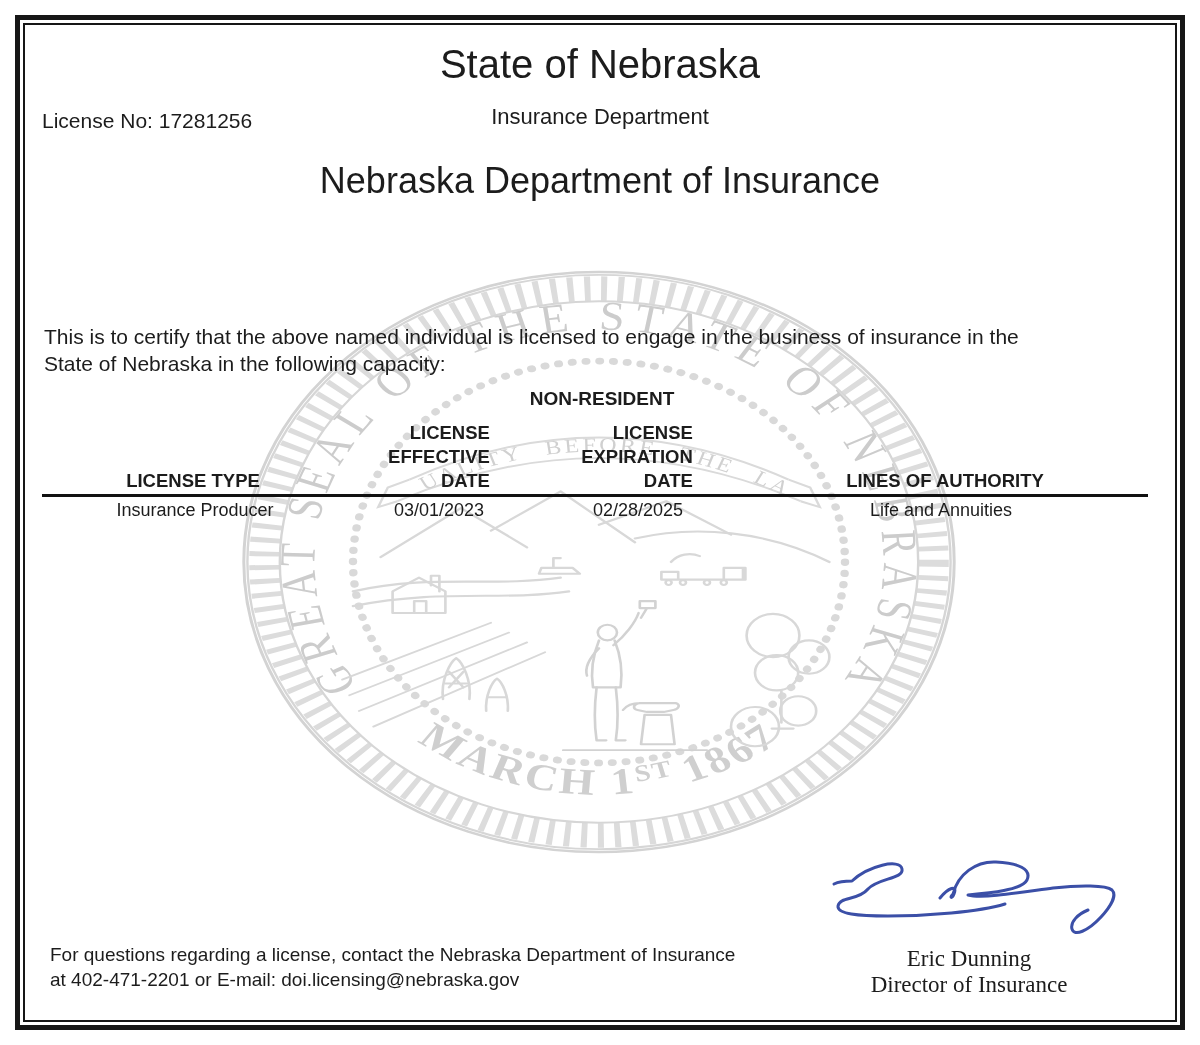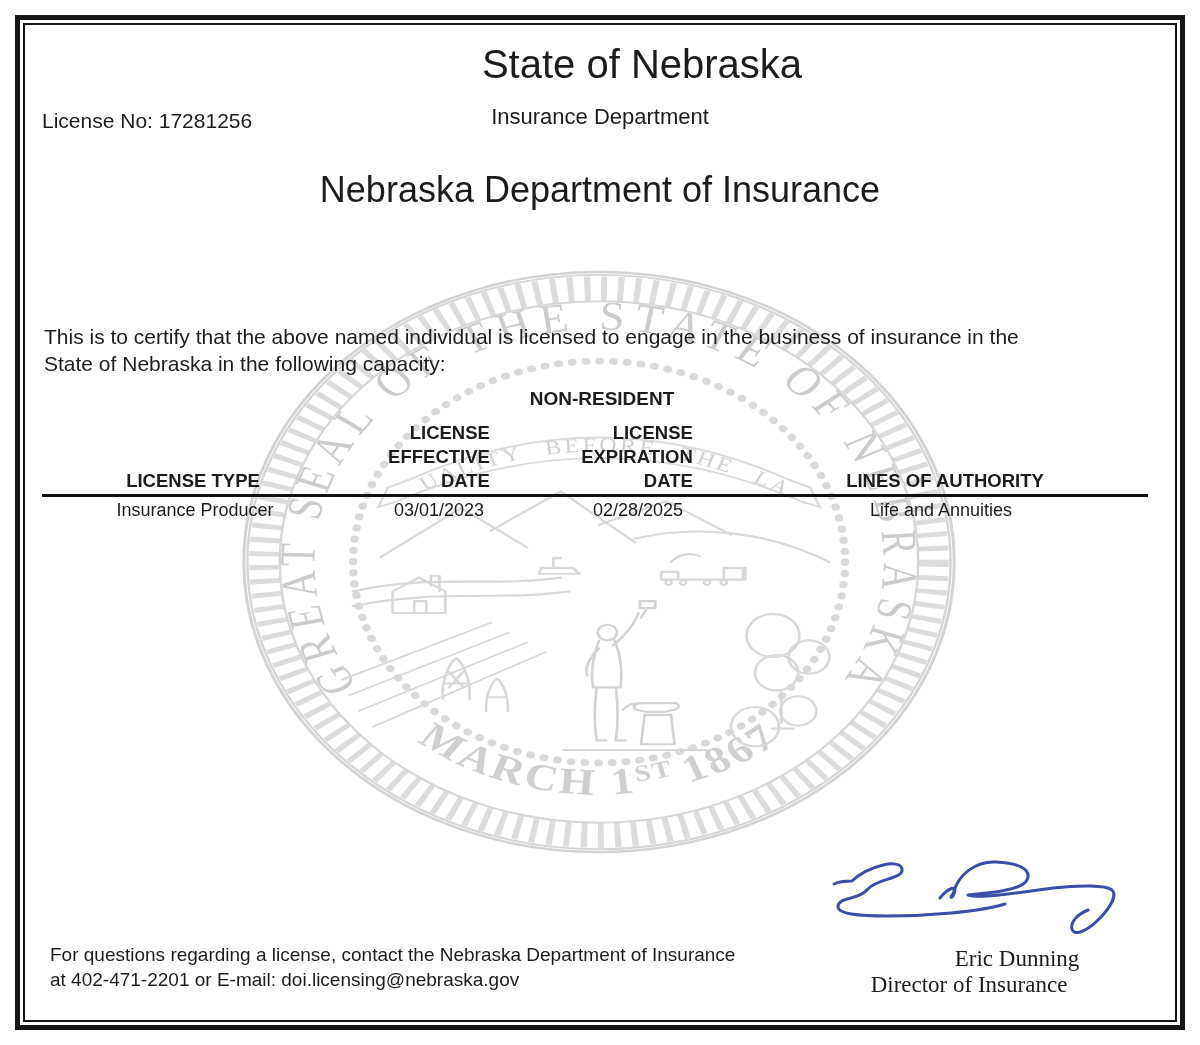--- a/index.html
+++ b/index.html
@@ -5,35 +5,35 @@
   html,body{margin:0;padding:0;background:#fff;}
   .page{position:relative;width:1200px;height:1045px;background:#ffffff;overflow:hidden;
         font-family:"Liberation Sans","DejaVu Sans",sans-serif;color:#1c1c1c;}
   .frame-outer{position:absolute;left:15px;top:15px;right:15px;bottom:15px;
                border:5px solid #161616;z-index:5;pointer-events:none;}
   .frame-inner{position:absolute;left:3px;top:3px;right:3px;bottom:3px;
                border:2px solid #161616;}
   .seal{position:absolute;left:239px;top:268px;width:720px;height:588px;z-index:1;}
   .txt{position:absolute;z-index:3;white-space:nowrap;}
   .center{transform:translateX(-50%);text-align:center;}
-  .t1{left:600px;top:42px;font-size:40px;margin-left:42px;}
+  .t1{left:600px;top:42px;font-size:40px;}
   .t2{left:600px;top:104px;font-size:22px;}
-  .t3{left:600px;top:160px;font-size:36px;margin-top:9px;}
+  .t3{left:600px;top:160px;font-size:36px;}
   .licno{left:42px;top:109px;font-size:21px;}
   .name{left:600px;top:231px;font-size:33px;font-weight:700;font-style:italic;letter-spacing:.5px;}
   .para{left:44px;font-size:21px;text-align:center;}
   .nonres{left:602px;top:388px;font-size:19px;font-weight:700;}
   .col-h{z-index:3;position:absolute;bottom:0;transform:translateX(-50%);
          text-align:right;font-size:18.5px;font-weight:700;line-height:24px;white-space:nowrap;}
   .head-band{position:absolute;left:0;top:421px;width:1200px;height:72px;z-index:3;}
   .rule{position:absolute;left:42px;top:494px;width:1106px;height:3px;background:#111;z-index:3;}
   .col-v{z-index:3;transform:translateX(-50%);text-align:center;font-size:18px;top:500px;}
   .footer{left:50px;font-size:19px;line-height:25px;}
   .sig-svg{position:absolute;left:818px;top:854px;width:326px;height:104px;z-index:4;}
-  .sig-name{left:969px;top:945px;font-size:23px;font-family:"Liberation Serif","DejaVu Serif",serif;line-height:27px;margin-left:48px;}
+  .sig-name{left:969px;top:945px;font-size:23px;font-family:"Liberation Serif","DejaVu Serif",serif;line-height:27px;}
   .sig-title{left:969px;top:972px;font-size:23px;font-family:"Liberation Serif","DejaVu Serif",serif;}
   .seal text{font-family:"Liberation Serif","DejaVu Serif",serif;}
 </style>
 </head>
 <body>
 
 <div class="page">
 
   <svg class="seal" viewBox="0 0 600 600" preserveAspectRatio="none">
     <g fill="none" stroke="#d6d6d6" stroke-width="2">

